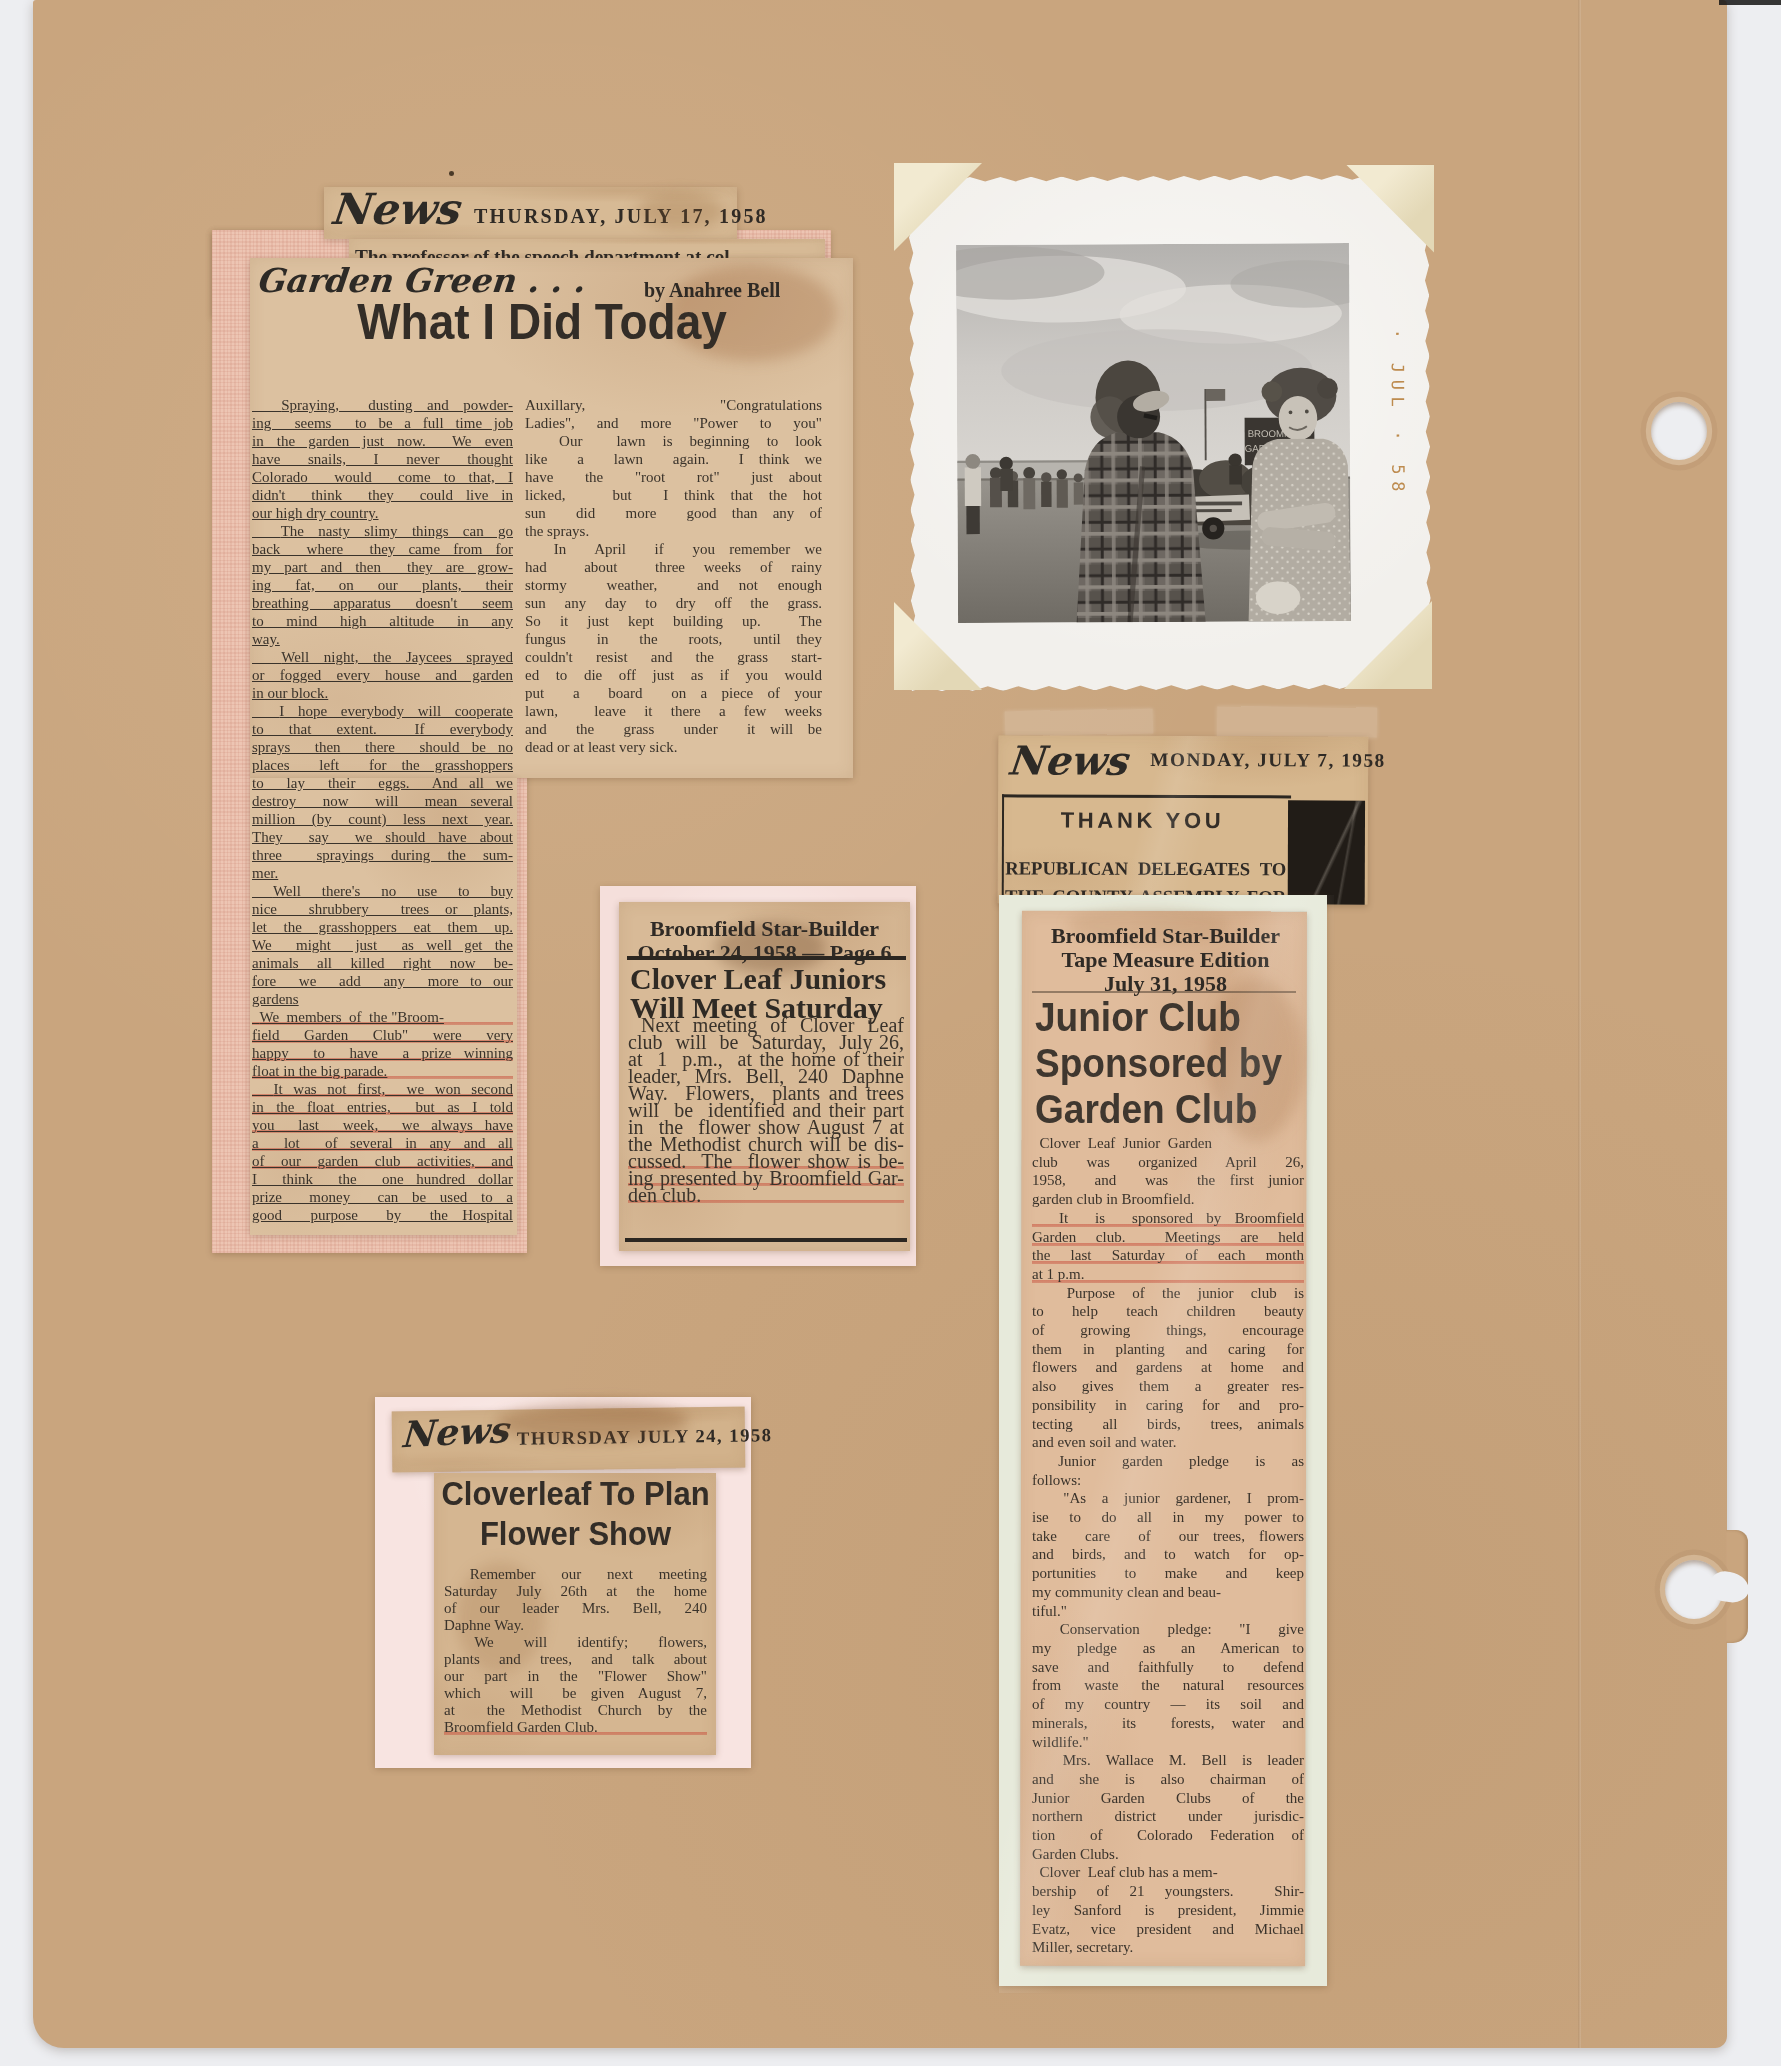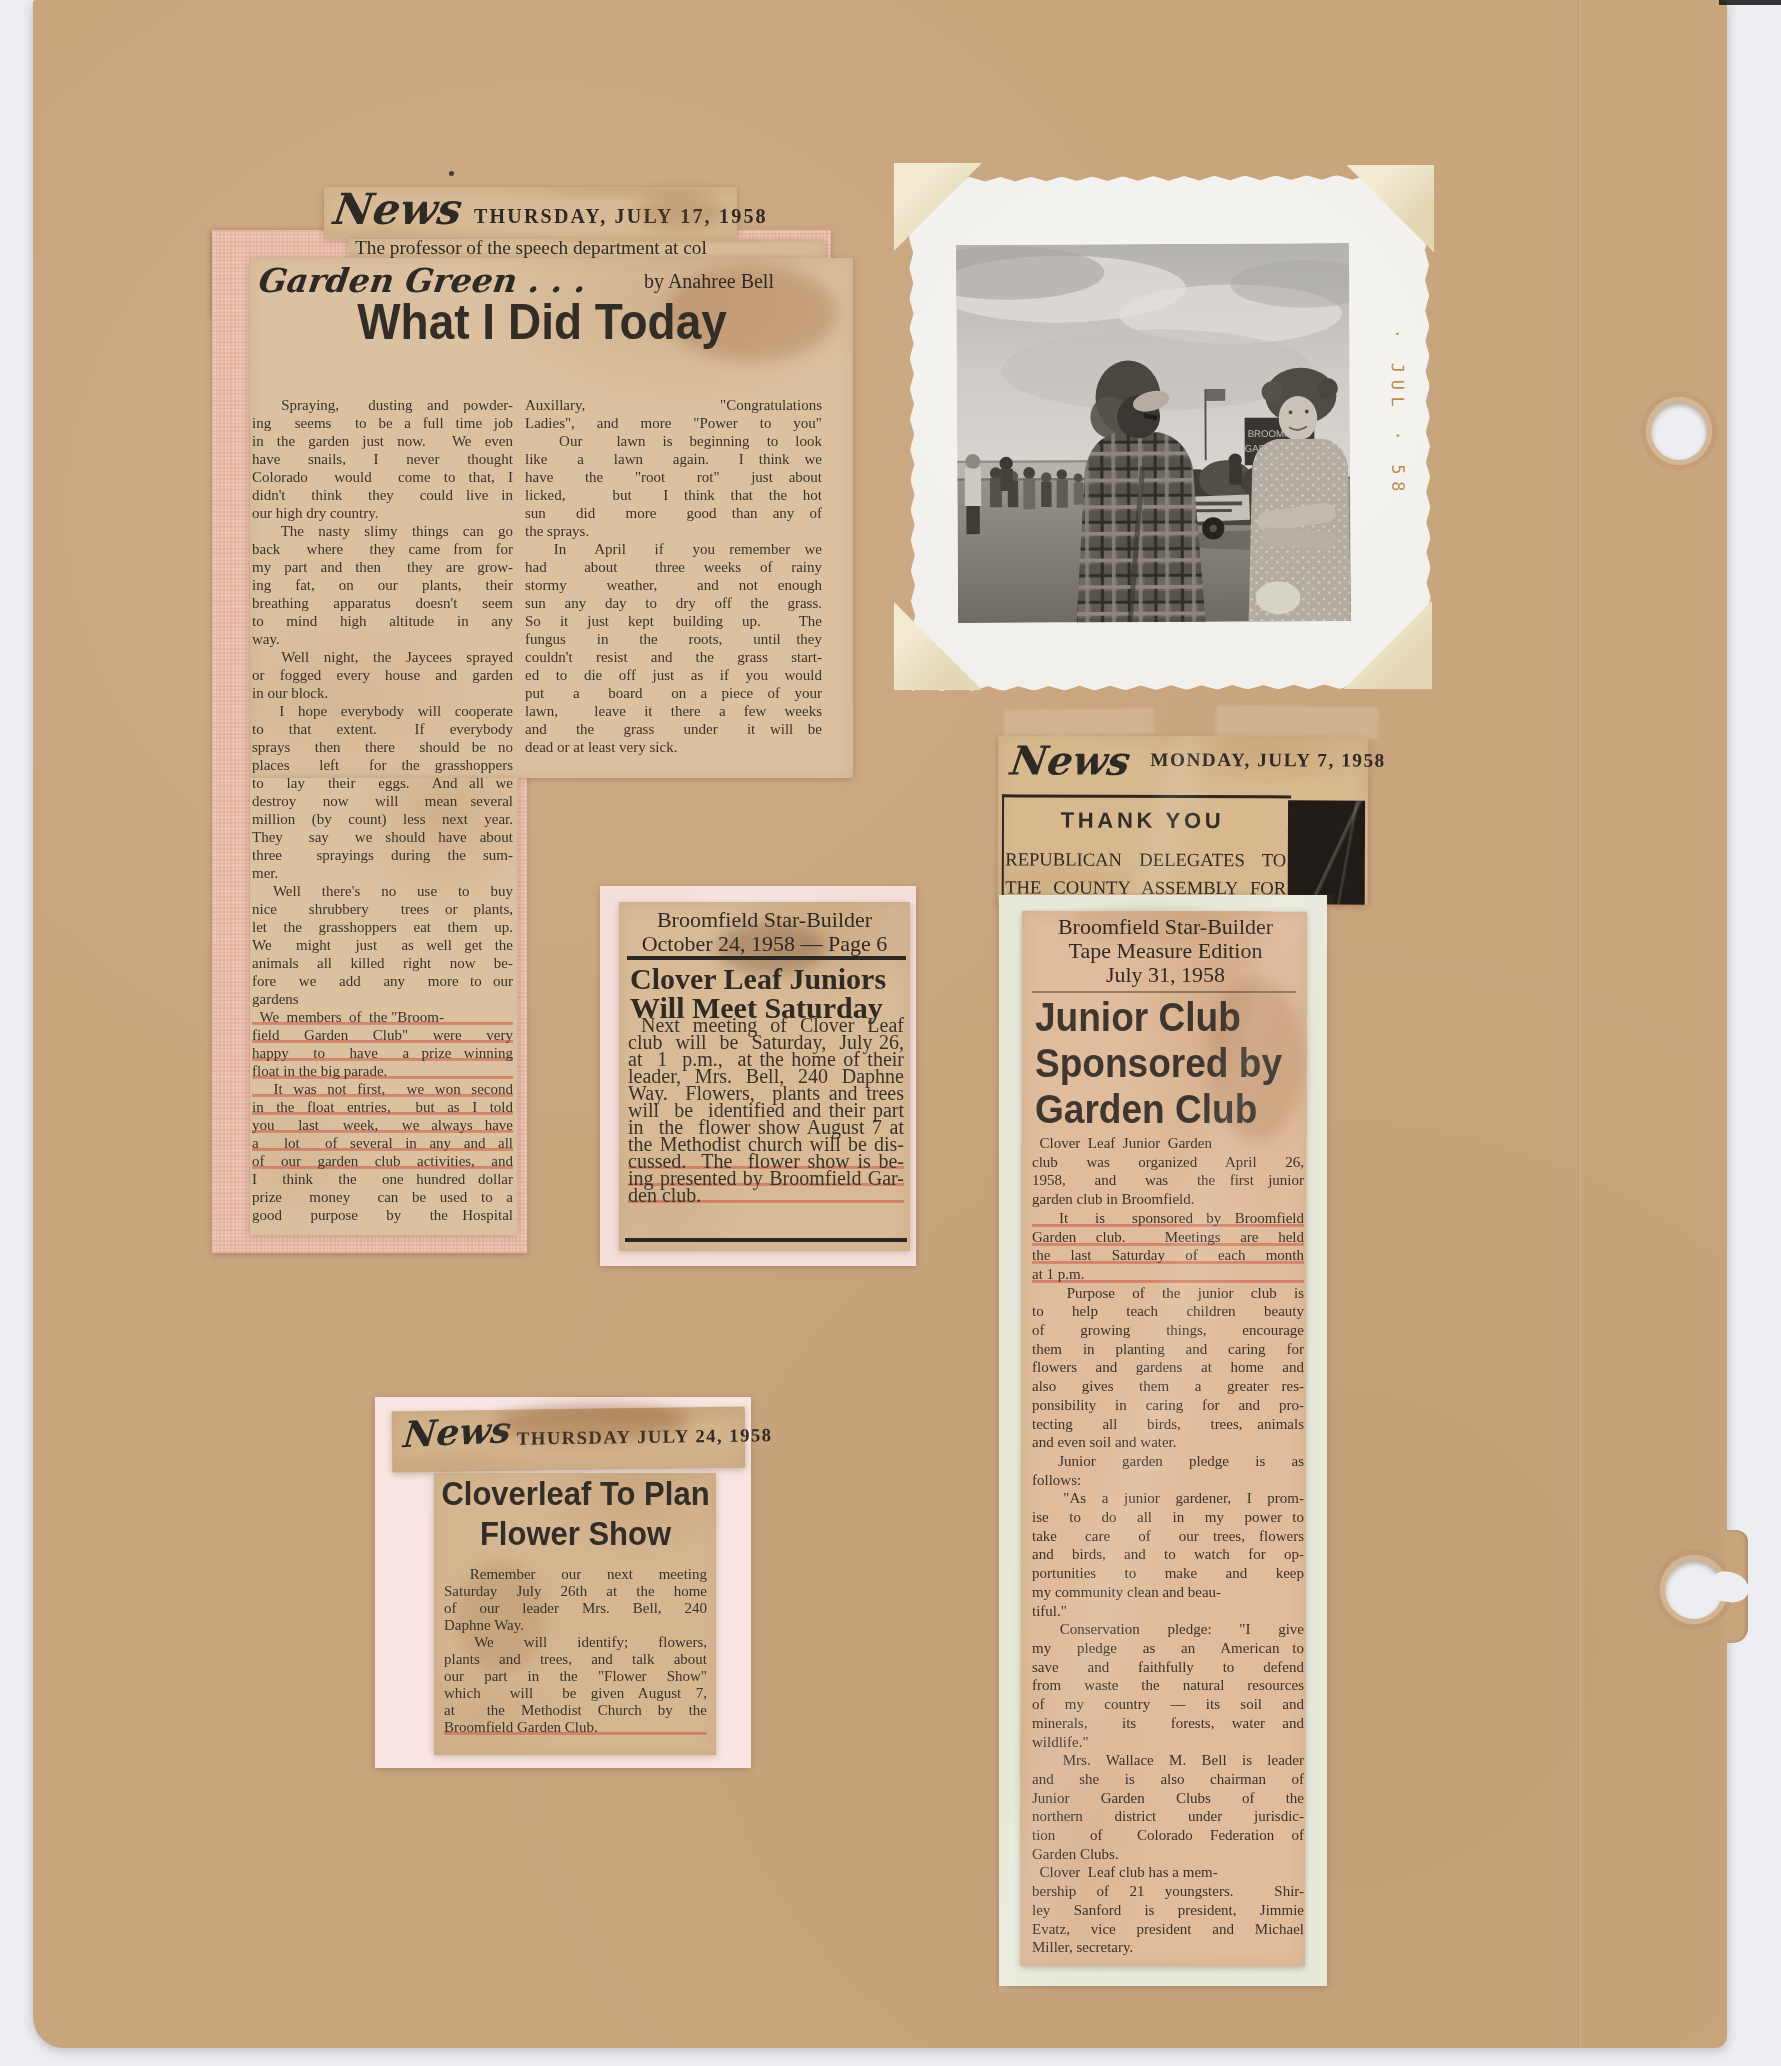--- a/index.html
+++ b/index.html
@@ -31,21 +31,21 @@
       repeating-linear-gradient(0deg, rgba(193,115,95,.14) 0 1.5px, transparent 1.5px 3.7px),
       repeating-linear-gradient(90deg, rgba(193,115,95,.14) 0 1.5px, transparent 1.5px 3.7px);
       box-shadow:0 2.2px 6px rgba(92,62,36,.28);}
   .pinkpaper{background:#f6e0dc;background-image:radial-gradient(ellipse 60% 40% at 50% 20%, rgba(255,255,255,.35), transparent 70%);
       box-shadow:0 2.2px 6.7px rgba(92,62,36,.30);}
   .mint{background:#e7eadb;box-shadow:0 2.2px 6.7px rgba(92,62,36,.30);}
 
   .script{font-family:"DejaVu Serif",serif;font-style:italic;font-weight:bold;
           transform:skewX(-8deg);color:#2d2a26;white-space:nowrap;}
   .dateline{font-family:"Liberation Serif",serif;font-weight:bold;color:#2f2a25;white-space:nowrap;}
-  .serifbold{font-family:"Liberation Serif",serif;font-weight:normal;color:#2f2a25;}
+  .serifbold{font-family:"Liberation Serif",serif;font-weight:bold;color:#2f2a25;margin-top:9px;}
   .gothic{font-family:"Liberation Sans","DejaVu Sans",sans-serif;font-weight:bold;color:#332d27;}
   .slab{font-family:"Liberation Serif",serif;font-weight:bold;color:#2f2a24;}
   .center{text-align:center;}
   .newscol{color:#3a332b;}
   .nl{white-space:pre-wrap;text-align:justify;text-align-last:justify;}
   .nl.short{text-align-last:left;}
   .red-ul{background-image:linear-gradient(rgba(201,77,58,.55),rgba(196,70,52,.40));
           background-repeat:no-repeat;background-size:102% 3px;background-position:0 96%;}
   .rule{background:#2c2721;}
   .stain{position:absolute;pointer-events:none;border-radius:50%;filter:blur(6.7px);}
@@ -88,21 +88,21 @@
 
   <div class="clip np" style="left:38px;top:71px;width:603px;height:520px;">
     <div class="stain" style="left:416px;top:7.4px;width:171px;height:96px;background:rgba(150,95,50,.28);"></div>
   </div>
   <div class="clip np" style="left:38px;top:591px;width:267px;height:457px;box-shadow:0 2.2px 6.7px rgba(92,62,36,.30);"></div>
 
   <div class="abs script" style="left:47px;top:74px;font-size:33px;">Garden Green . . .</div>
   <div class="abs serifbold" style="left:432px;top:83px;font-size:20px;white-space:nowrap;">by Anahree Bell</div>
   <div class="abs gothic center" style="left:70px;top:108px;width:520px;font-size:46px;transform:scale(1,1.08);">What I Did Today</div>
 
-  <div class="abs newscol" style="left:40px;top:209px;width:261px;font-size:15px;line-height:18px;">
+  <div class="abs newscol" style="left:40px;top:209px;width:261px;font-size:15px;line-height:18px;text-decoration:underline;">
       <div class="nl">  Spraying,  dusting and powder-</div>
       <div class="nl">ing  seems  to be a full time job</div>
       <div class="nl">in the garden just now.  We even</div>
       <div class="nl">have  snails,  I  never  thought</div>
       <div class="nl">Colorado  would  come to that, I</div>
       <div class="nl">didn't  think  they  could live in</div>
       <div class="nl short">our high dry country.</div>
       <div class="nl">  The nasty slimy things can go</div>
       <div class="nl">back  where  they came from for</div>
       <div class="nl">my part and then  they are grow-</div>

